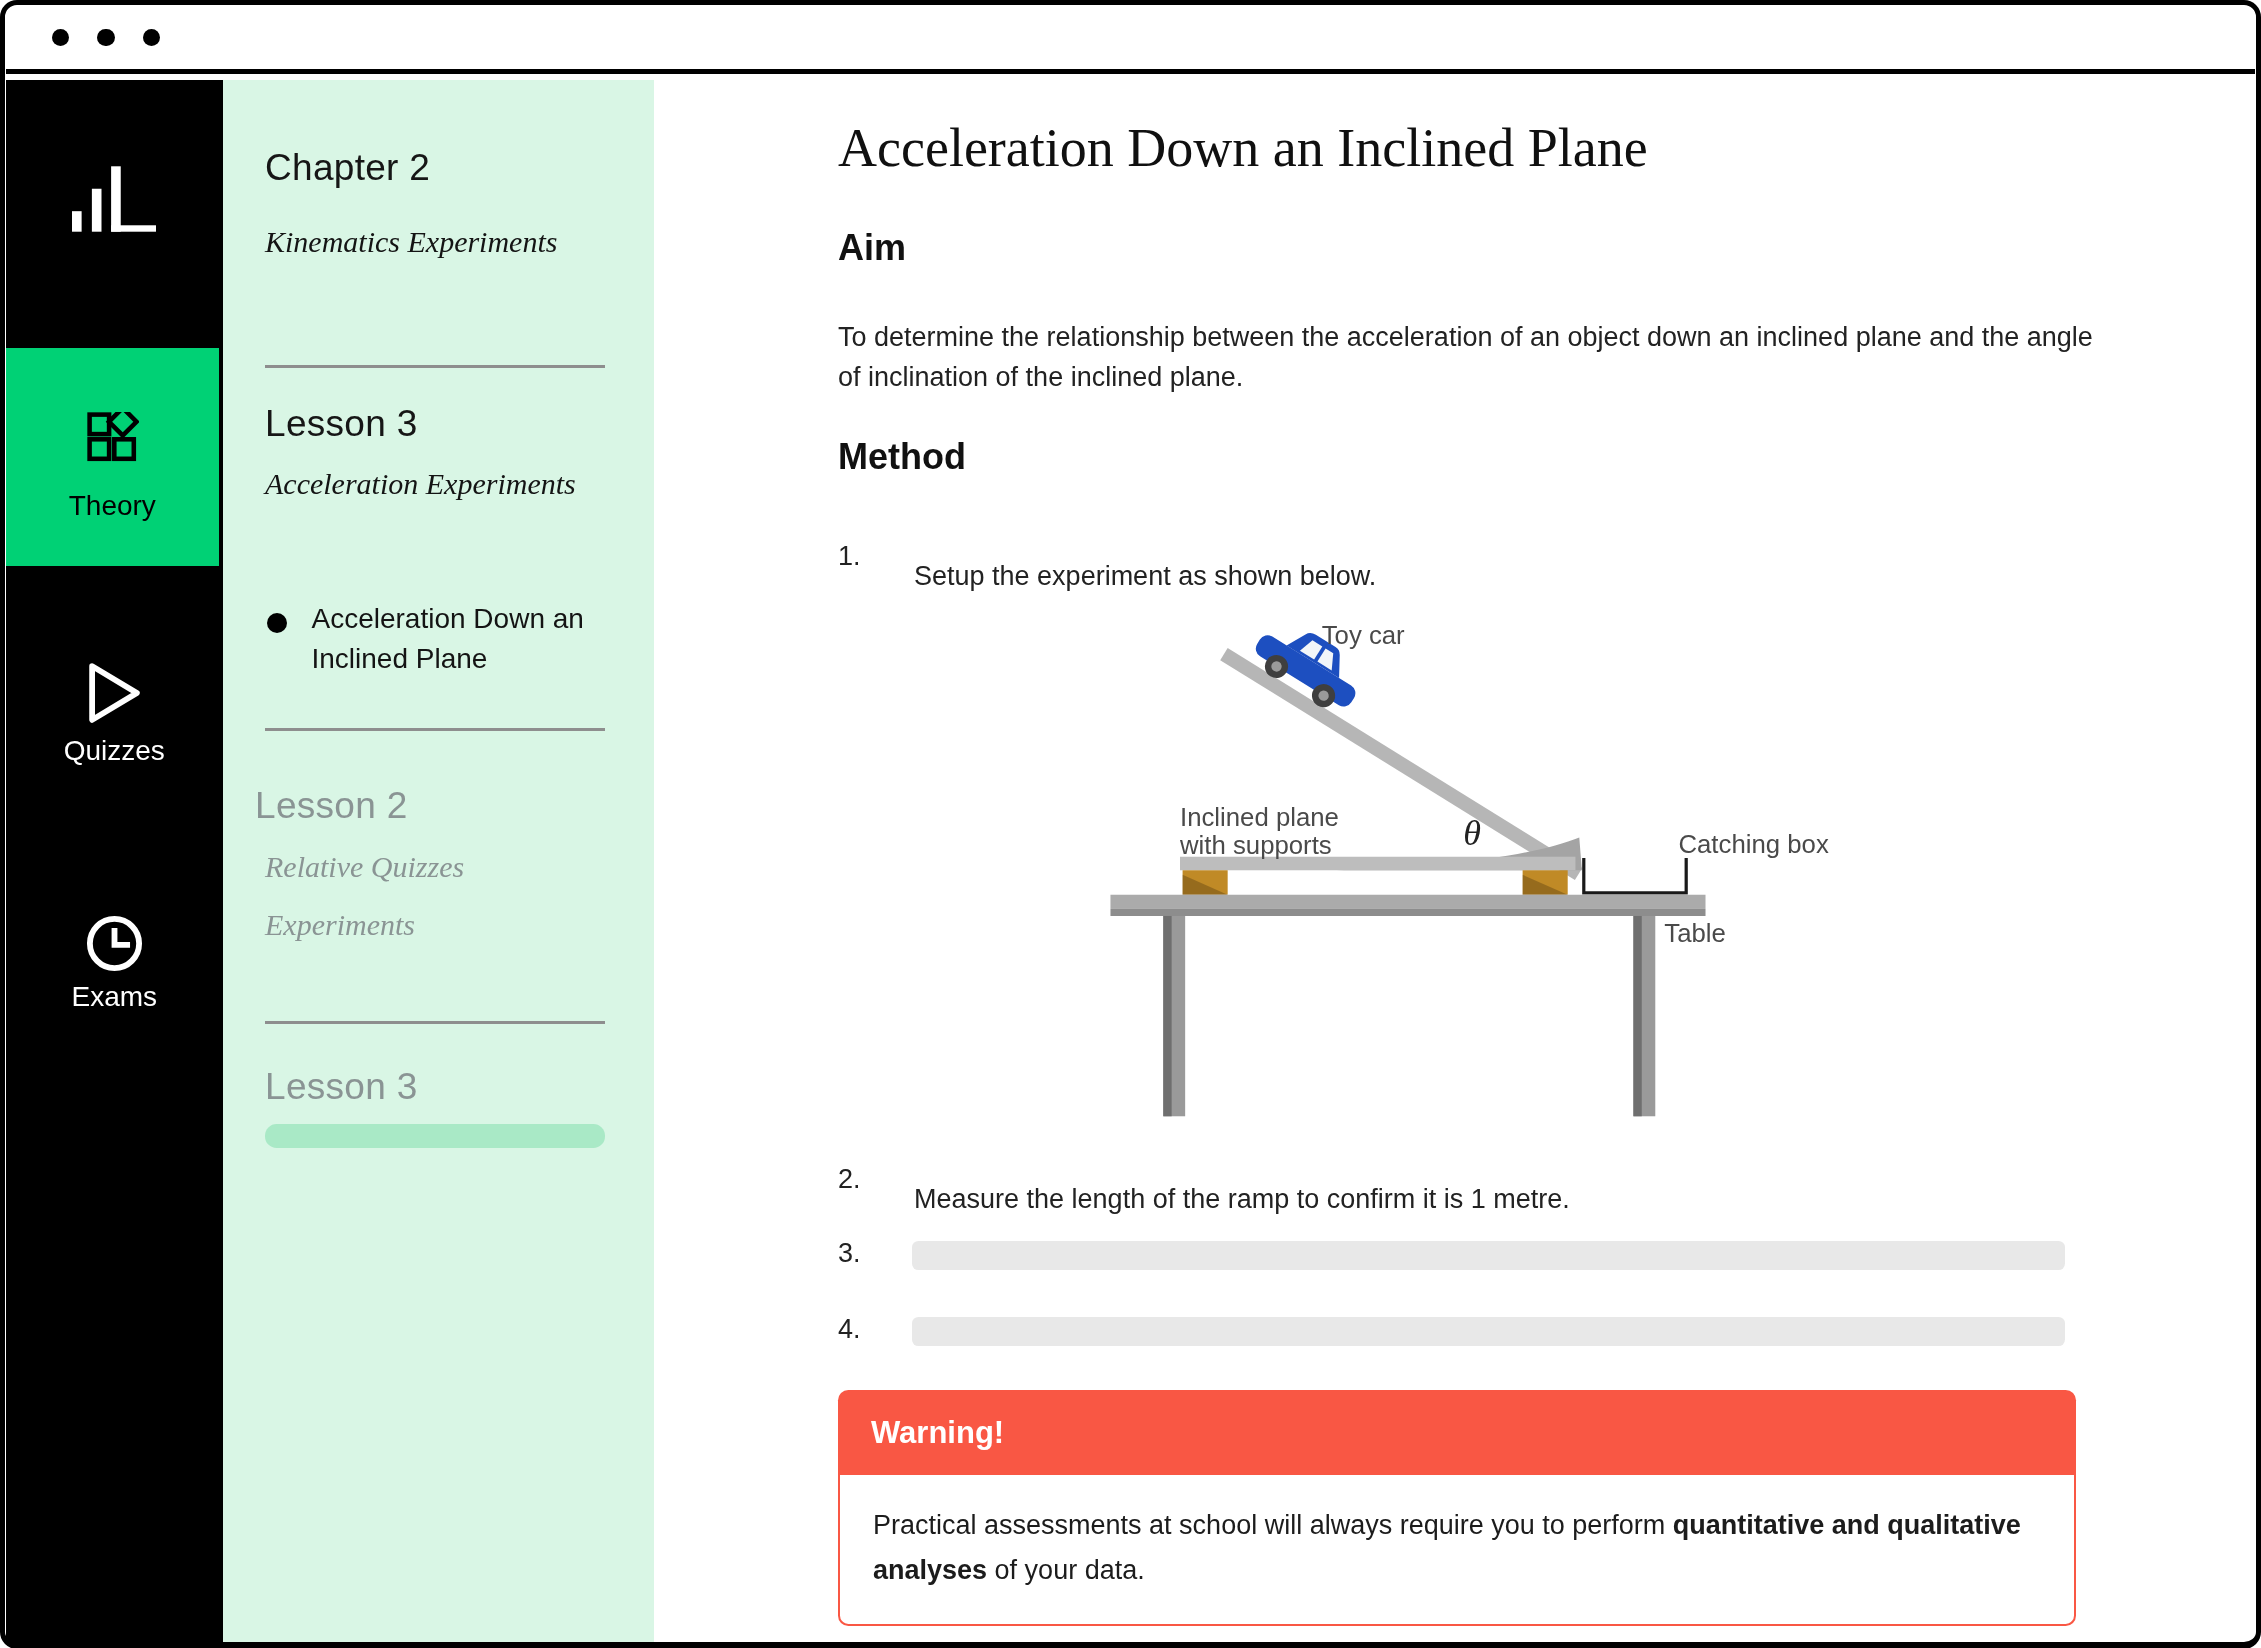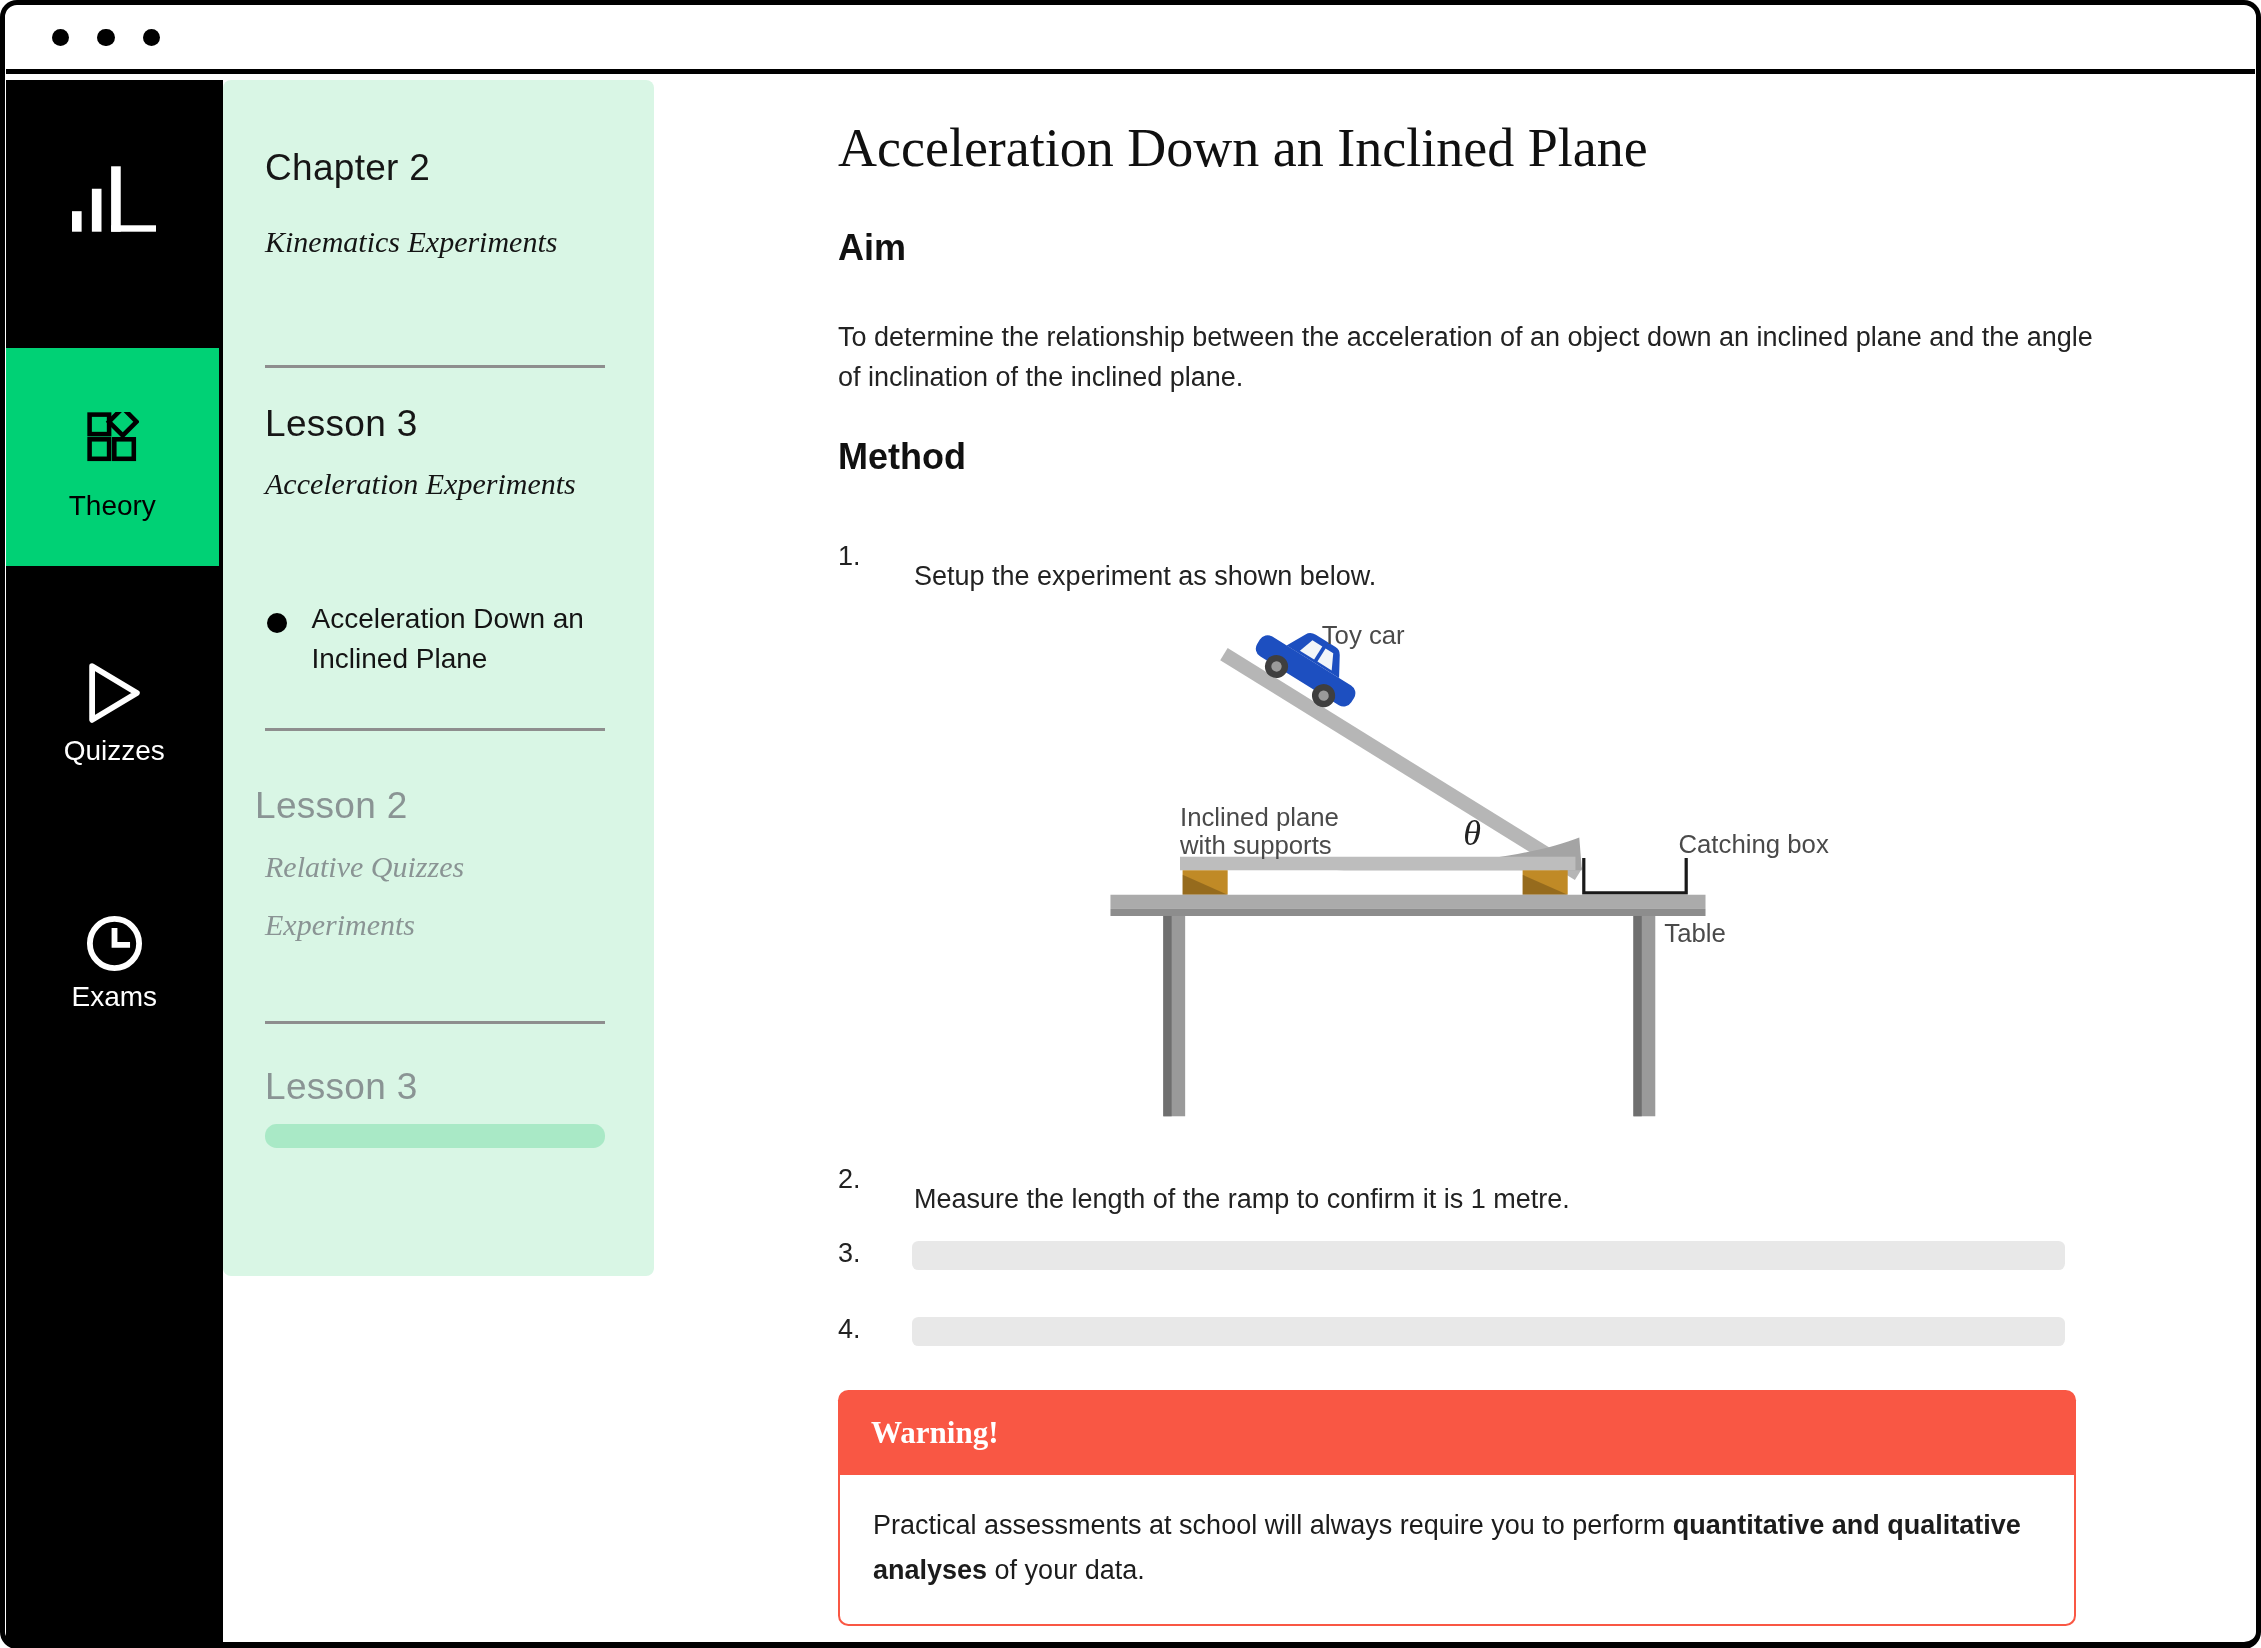--- a/index.html
+++ b/index.html
@@ -10,21 +10,21 @@
   
   .win-frame { position:absolute; inset:0; border:5.8px solid #000; border-bottom-width:7px;
                border-radius:17px; z-index:50; pointer-events:none; }
   .titlebar { position:absolute; left:5.8px; top:5.8px; right:5.8px; height:68px; background:#fff;
               border-bottom:5.8px solid #000; z-index:5; display:flex; align-items:center; }
   .dots { display:flex; gap:28px; margin-left:46px; }
   .dot { width:17.4px; height:17.4px; border-radius:50%; background:#000; }
 
   
   .rail { position:absolute; left:5.8px; top:80px; width:217px; height:1562px; background:#000; }
-  .toc  { position:absolute; left:223px; top:80px; width:431px; height:1196px; background:#d9f6e5;border-radius:8px; }
+  .toc  { position:absolute; left:223px; top:80px; width:431px; height:1562px; background:#d9f6e5; }
   .main { position:absolute; left:654px; top:80px; width:1602px; height:1562px; background:#fff; }
 
   
   .logo { position:absolute; left:66px; top:86px; width:84px; height:66px; }
   .rail-item { position:absolute; left:0; width:217px; text-align:center; cursor:pointer;margin-top:16px; }
   .rail-item .lbl { display:block; font-size:28px; }
   .tile-theory { top:252px; height:218px; width:213px; background:#00d175; color:#000; }
   .tile-theory svg { position:absolute; left:81px; top:64px; }
   .tile-theory .lbl { position:absolute; top:142px; width:100%; color:#000; }
   .item-quizzes { top:554px; height:122px; color:#fff; }
@@ -66,21 +66,21 @@
   .li-num { left:184px; font-size:27px; color:#222; }
   .li-txt { left:260px; font-size:27px; color:#222; white-space:nowrap;margin-top:20px; }
   .n1 { top:461px; } .n2 { top:1084px; } .n3 { top:1158px; } .n4 { top:1234px; }
   .bar { left:258px; width:1153px; height:29px; border-radius:6.4px; background:#e8e8e8; }
   .bar3 { top:1161px; } .bar4 { top:1237px; }
   .diagram { left:441px; top:519px; }
 
   
   .warning { left:184px; top:1310px; width:1238px; border-radius:11.6px; }
   .warn-head { height:85px; background:#f95744; border-radius:10.3px 10.3px 0 0;
-               display:flex; align-items:center;font-family:Liberation Serif, serif; }
+               display:flex; align-items:center; }
   .warn-head .t { color:#fff; font-size:31px; font-weight:700; margin-left:33px; }
   .warn-body { background:#fff; border:2.6px solid #f95744; border-top:none;
                border-radius:0 0 10.3px 10.3px; padding:28px 33px 31px 33px; }
   .warn-body p { font-size:27px; line-height:45px; color:#1c1c1c; max-width:1192px; }
   .warn-body b { font-weight:700; }
 
   .diag-label { font-size:40px; fill:#4a4a4a; font-family:"Liberation Sans", sans-serif; }
   .theta { font-size:56px; font-style:italic; font-family:"Liberation Serif", serif; fill:#222; }
 </style>
 </head>

